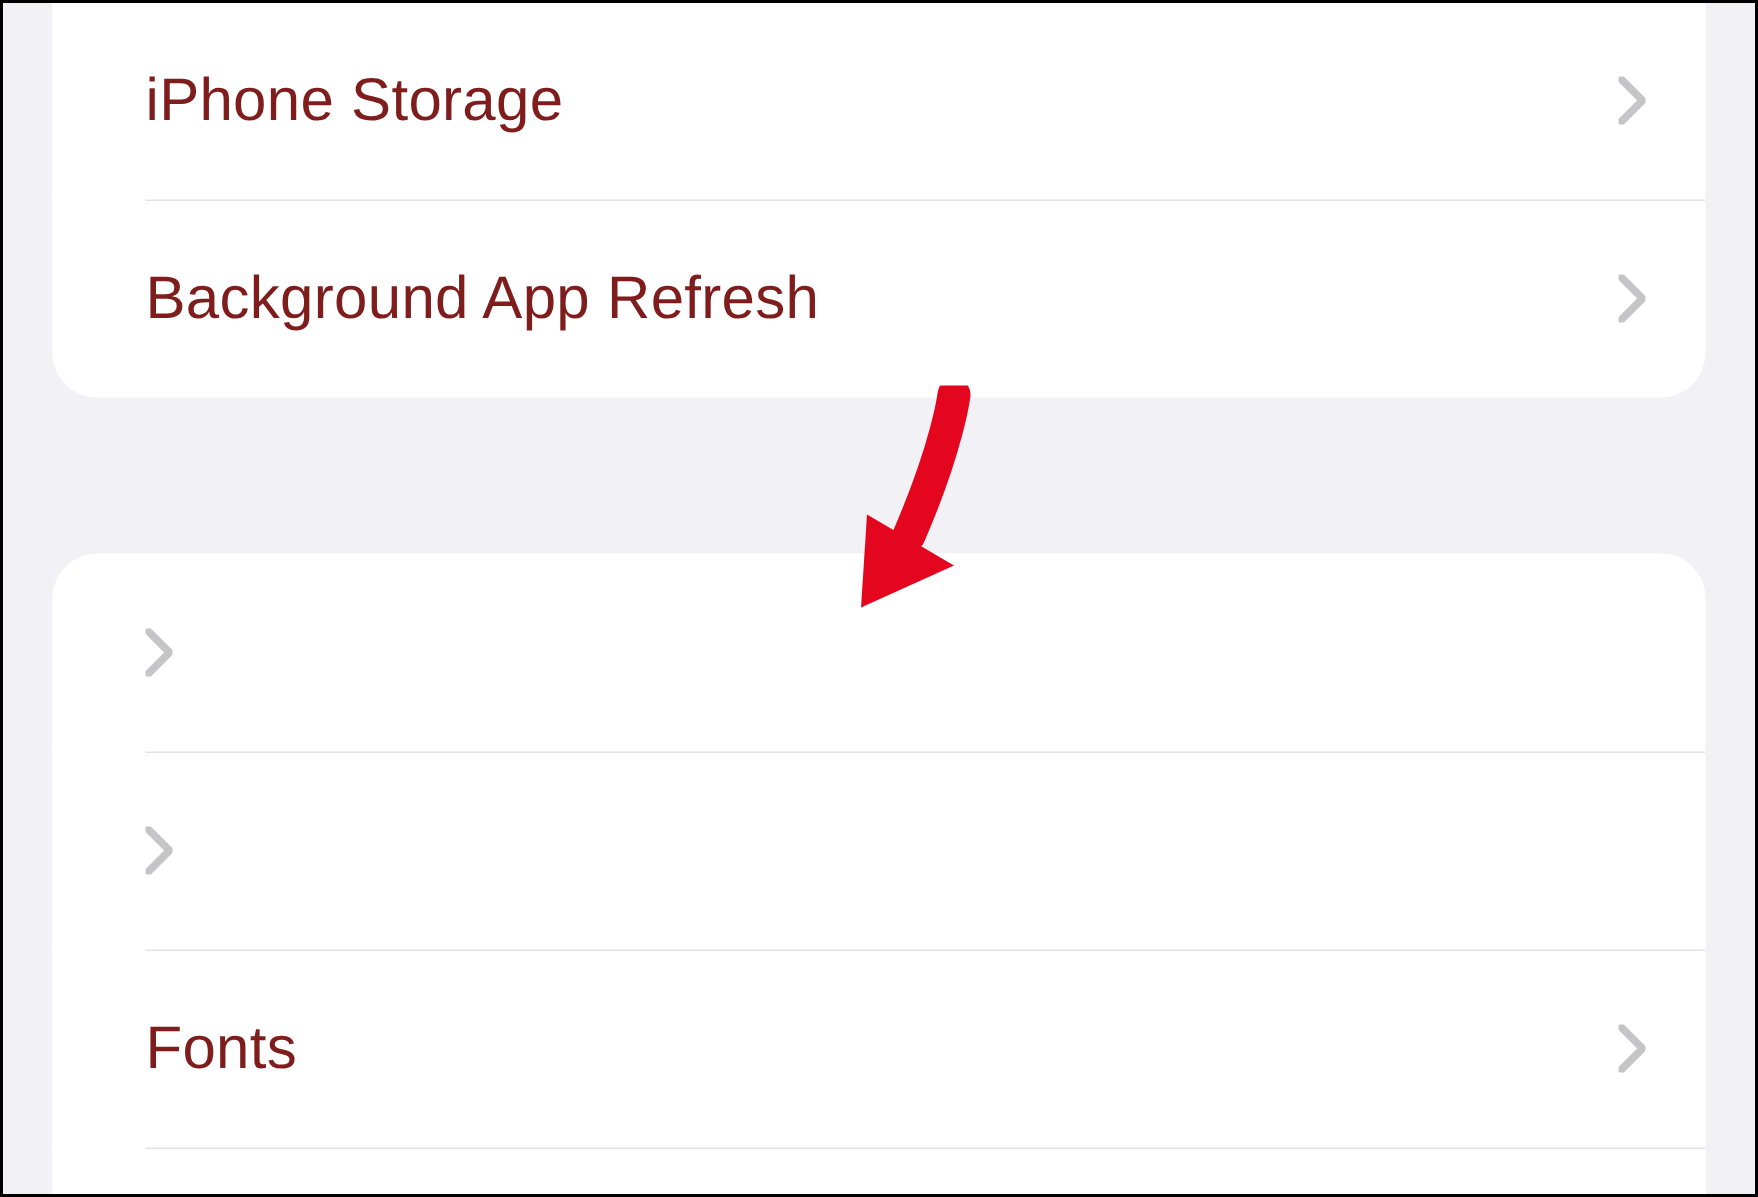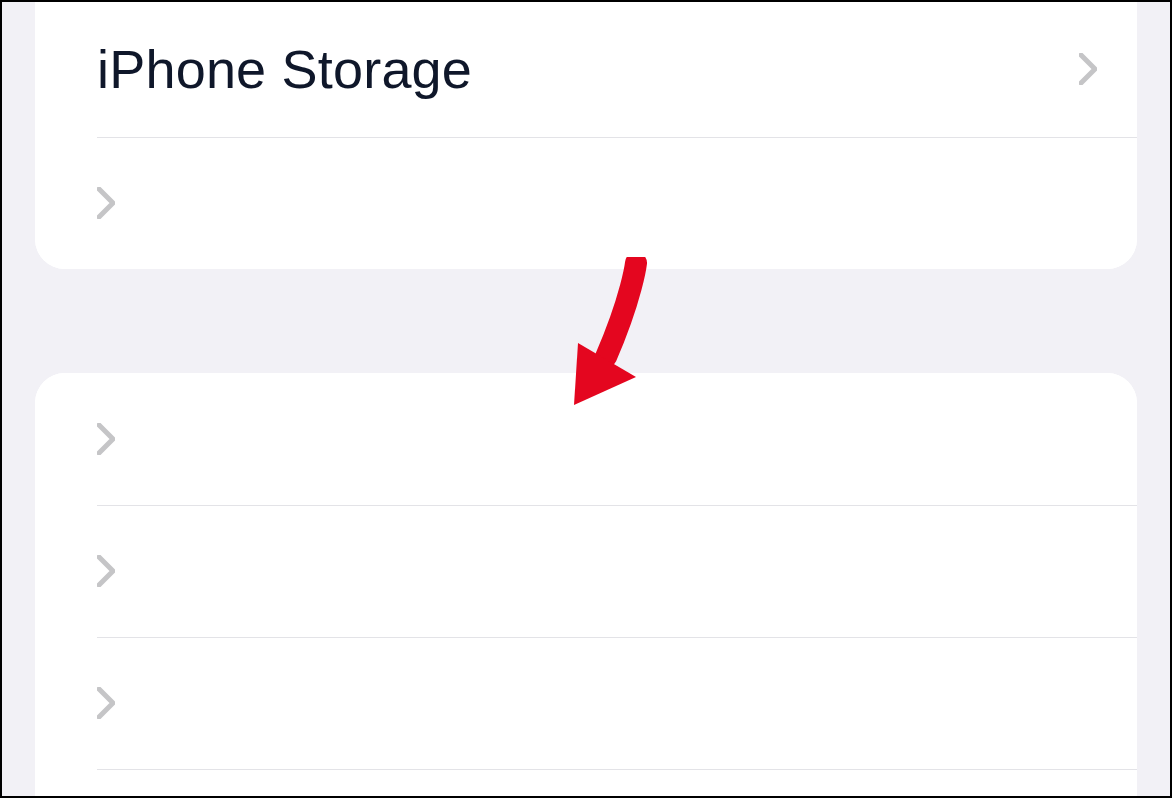--- a/index.html
+++ b/index.html
@@ -48,22 +48,22 @@
     .row + .row::before {
       content: "";
       position: absolute;
       top: 0;
       left: 62px;
       right: 0;
       height: 1px;
       background: #e3e3e7;
     }
     .row-label {
-      font-size: 54px;
-      color: #0f172a;
+      font-size: 40px;
+      color: #7f1d1d;
       letter-spacing: 0.2px;
       font-weight: 400;
     }
     .chevron {
       flex: 0 0 auto;
     }
     .chevron svg {
       display: block;
     }
     .spacer {
@@ -84,20 +84,21 @@
   <div class="group group-top">
     <div class="row">
       <span class="row-label">iPhone Storage</span>
       <span class="chevron">
         <svg width="18" height="32" viewBox="0 0 18 32">
             <path d="M2 2 L16 16 L2 30" stroke="#c5c5c7" stroke-width="5" fill="none" stroke-linecap="round" stroke-linejoin="round"></path>
           </svg>
       </span>
     </div>
     <div class="row">
+      <span class="row-label">Background App Refresh</span>
       <span class="chevron">
         <svg width="18" height="32" viewBox="0 0 18 32">
             <path d="M2 2 L16 16 L2 30" stroke="#c5c5c7" stroke-width="5" fill="none" stroke-linecap="round" stroke-linejoin="round"></path>
           </svg>
       </span>
     </div>
   </div>
 
   <div class="spacer"></div>
 
@@ -110,20 +111,21 @@
       </span>
     </div>
     <div class="row">
       <span class="chevron">
         <svg width="18" height="32" viewBox="0 0 18 32">
             <path d="M2 2 L16 16 L2 30" stroke="#c5c5c7" stroke-width="5" fill="none" stroke-linecap="round" stroke-linejoin="round"></path>
           </svg>
       </span>
     </div>
     <div class="row">
+      <span class="row-label">Fonts</span>
       <span class="chevron">
         <svg width="18" height="32" viewBox="0 0 18 32">
             <path d="M2 2 L16 16 L2 30" stroke="#c5c5c7" stroke-width="5" fill="none" stroke-linecap="round" stroke-linejoin="round"></path>
           </svg>
       </span>
     </div>
     <div class="row">
       
       
     </div>

